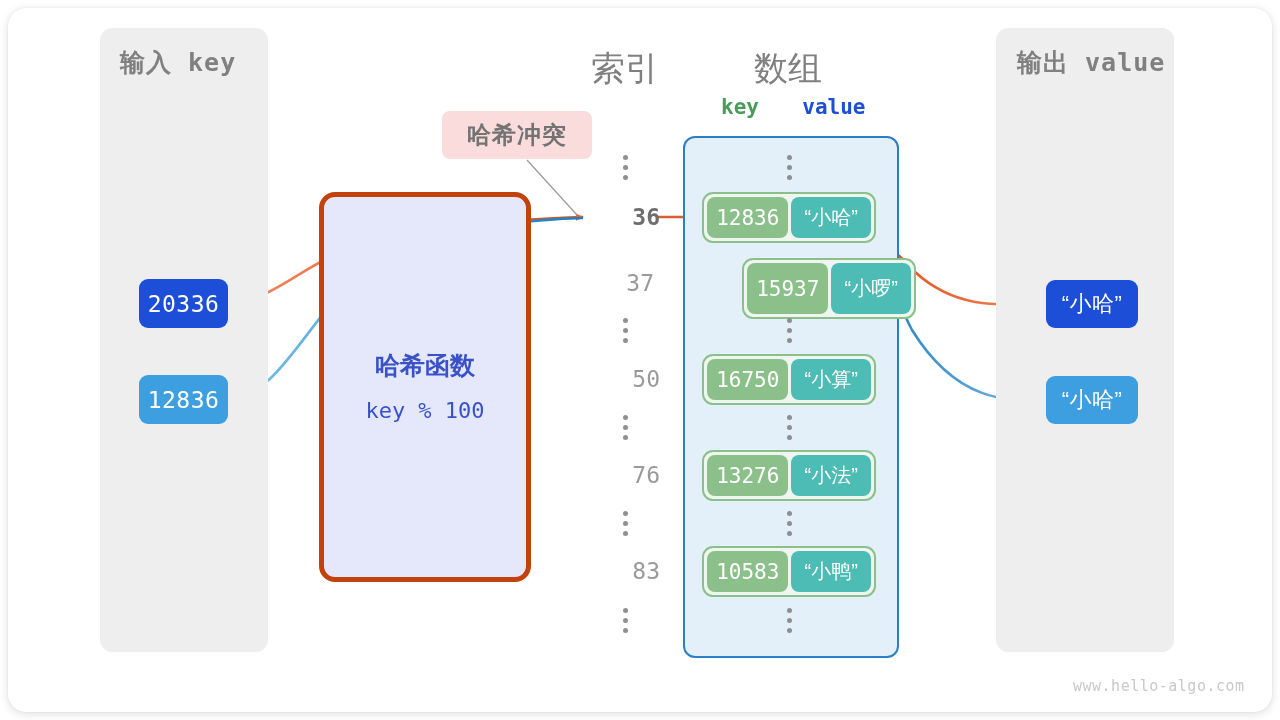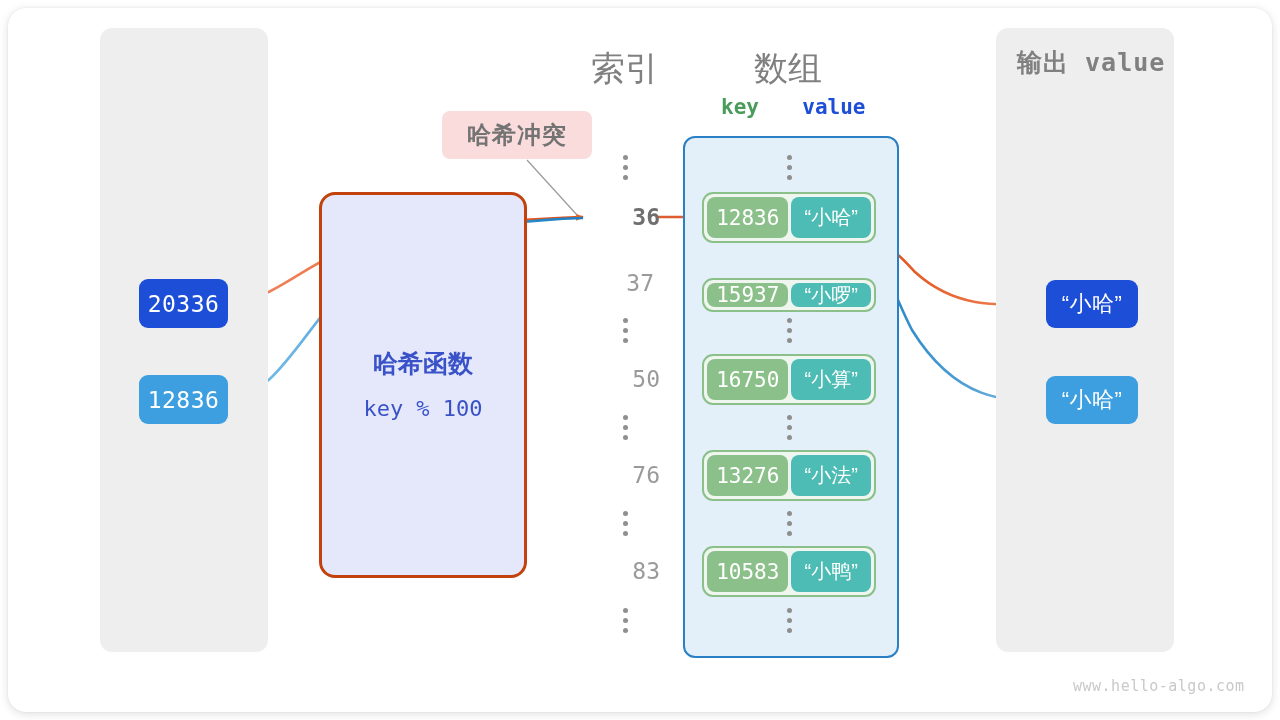--- a/index.html
+++ b/index.html
@@ -84,21 +84,21 @@
   .chip.cjk {
     font-family: "Liberation Sans", "DejaVu Sans", sans-serif;
     font-size: 22px;
     font-weight: normal;
   }
 
   
   .hashbox {
     position: absolute;
     background: #e4e8fa;
-    border: 3px solid #c2410c;
+    border: 5px solid #c2410c;
     border-radius: 16px;
   }
   .hash-label {
     position: absolute;
     width: 100%;
     text-align: center;
     color: #3a52c8;
     font-size: 25px;
     font-weight: bold;
   }
@@ -248,20 +248,21 @@
     <path d="M656,217 L726,217" fill="none" stroke="#d9501f" stroke-width="2.6" opacity="0.92"></path>
 
     <path d="M868,240 C890,244 900,256 915,272 C960,313 1010,304 1044,303" fill="none" stroke="url(#gradOrangeOut)" stroke-width="2.6" marker-end="url(#arrowOrange)"></path>
 
     <path d="M862,245 C886,262 896,300 912,330 C958,404 1010,401 1044,400" fill="none" stroke="url(#gradBlueOut)" stroke-width="2.6" marker-end="url(#arrowBlue)"></path>
 
     <path d="M527,160 L577,215" fill="none" stroke="#9a9a9a" stroke-width="1.2"></path>
   </svg>
 
   <div class="panel" style="left:100px; top:28px; width:168px; height:624px;"></div>
+  <div class="panel-title cjk-mono" style="left:120px; top:46px;">输入 key</div>
 
   <div class="chip orange" style="left:139px; top:279px; width:89px; height:49px;">20336</div>
   <div class="chip blue" style="left:139px; top:375px; width:89px; height:49px;">12836</div>
 
   <div class="hashbox" style="left:319px; top:192px; width:202px; height:380px;">
     <div class="hash-label" style="top:152px;">哈希函数</div>
     <div class="hash-expr" style="top:201px;">key % 100</div>
   </div>
 
   <div class="badge" style="left:442px; top:111px; width:150px; height:48px;">哈希冲突</div>
@@ -311,21 +312,21 @@
       <i></i>
       <i></i>
       <i></i>
     </div>
 
   <div class="entry" style="left:702px; top:192px; width:174px; height:51px;">
     <div class="cell key">12836</div>
     <div class="cell val">“小哈”</div>
   </div>
 
-  <div class="entry" style="left:702px; top:258px; width:174px; height:34px;margin-top:20px;">
+  <div class="entry" style="left:742px; top:258px; width:174px; height:61px;">
     <div class="cell key">15937</div>
     <div class="cell val">“小啰”</div>
   </div>
 
   <div class="vdots" style="left:754px; top:318px;">
       <i></i>
       <i></i>
       <i></i>
     </div>
 

